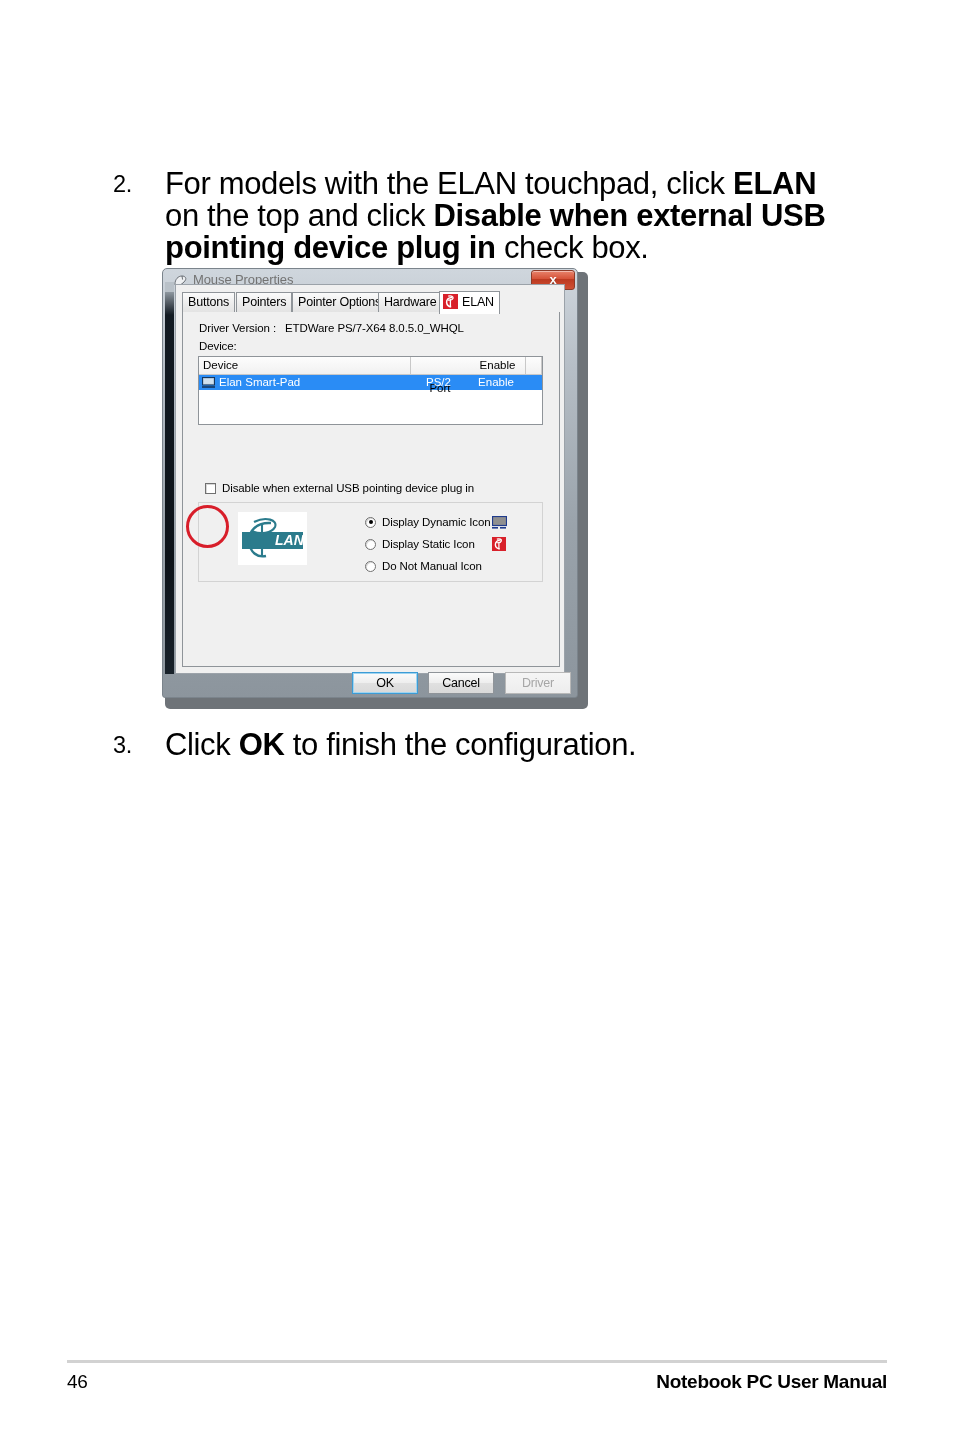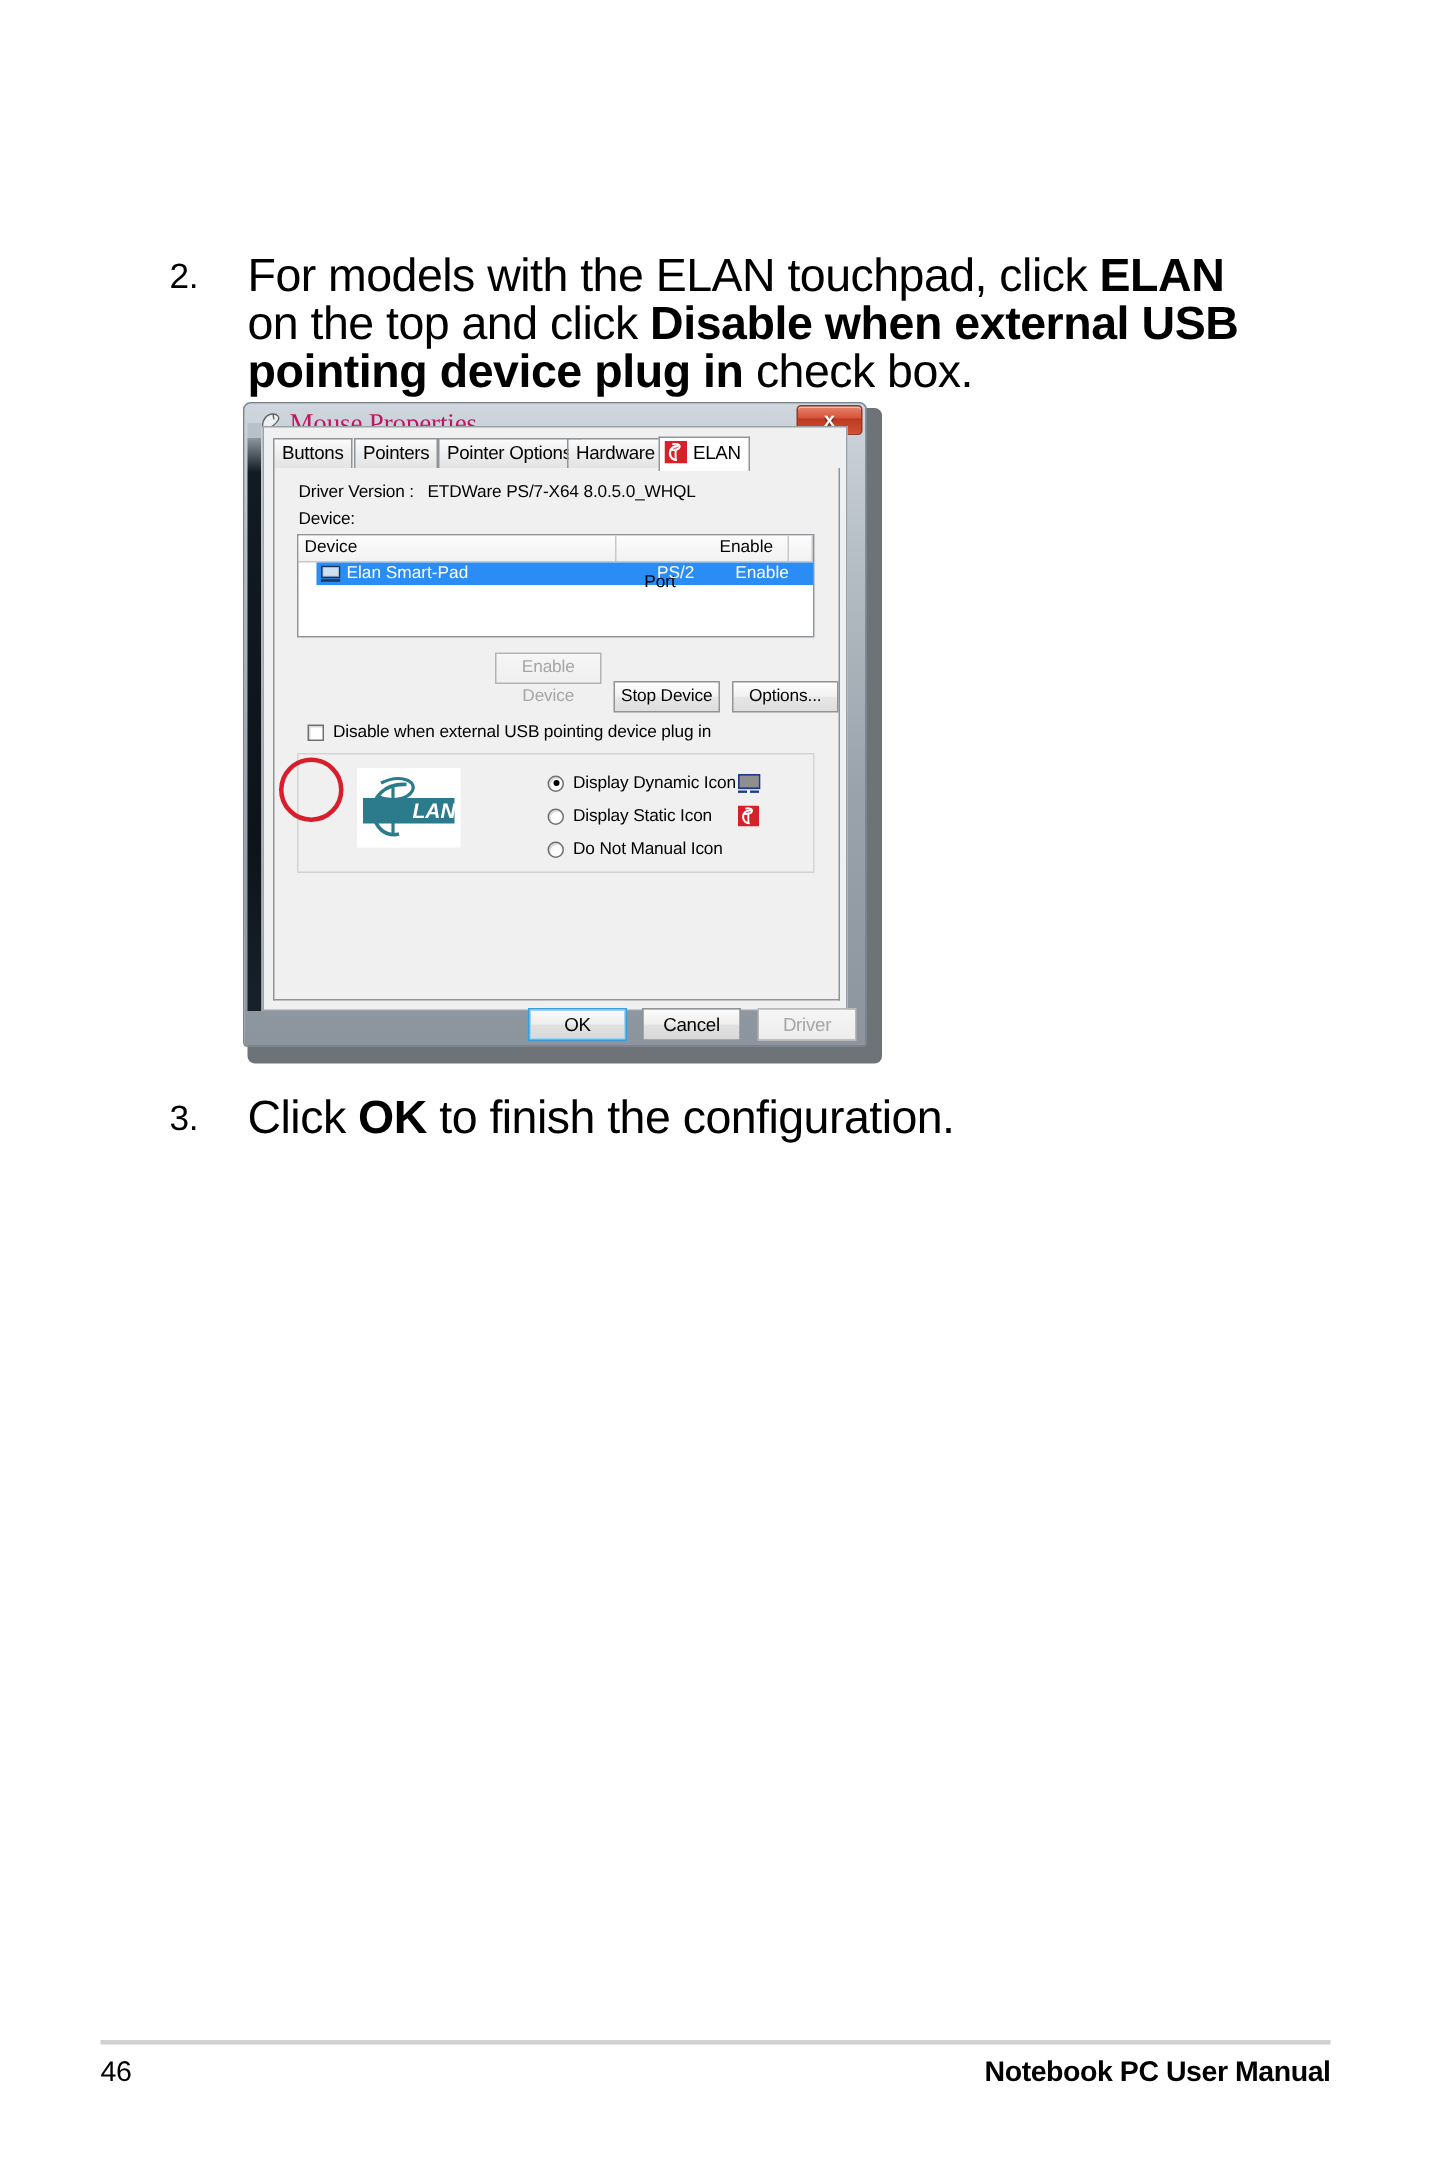--- a/index.html
+++ b/index.html
@@ -95,24 +95,24 @@
     height: 26px;
   }
   .title-icon {
     position: absolute;
     left: 10px; top: 6px;
     width: 16px; height: 14px;
   }
   .title-text {
     position: absolute;
     left: 31px; top: 4px;
-    font-size: 18px;
-    color: #be185d;
+    font-size: 13px;
+    color: #737373;
     letter-spacing: -0.1px;
-    font-family: Liberation Serif, serif;
+    font-family: Liberation Sans, sans-serif;
   }
   .close-btn {
     position: absolute;
     right: 3px; top: 2px;
     width: 44px; height: 20px;
     background: linear-gradient(to bottom, #e8836b 0%, #d6543a 42%, #bc3a21 46%, #cf5034 100%);
     border: 1px solid #8d3a28;
     border-radius: 3px;
     box-shadow: inset 0 1px 0 rgba(255,255,255,.45);
     box-sizing: border-box;
@@ -239,21 +239,20 @@
   .hc-pad  { flex: 1; }
 
   .dev-row {
     display: flex;
     height: 15px;
     background: #2a8cf5;
     color: #ffffff;
     font-size: 11.5px;
     line-height: 15px;
     align-items: center;
-    margin-left: 12px;
   }
   .dev-row .c-name { width: 212px; display: flex; align-items: center; }
   .dev-row .c-port { width: 55px; text-align: center; }
   .dev-row .c-en   { width: 60px; text-align: center; }
   .mon-icon {
     width: 13px; height: 11px;
     margin: 0 4px 0 3px;
     flex: 0 0 13px;
   }
 
@@ -462,23 +461,20 @@
               <rect x="1.6" y="1.6" width="9.8" height="5.3" fill="#cfe0ee"></rect>
               <rect x="0" y="9.2" width="13" height="1.6" fill="#16365c"></rect>
             </svg>
             <span>Elan Smart-Pad</span>
           </div>
           <div class="c-port">PS/2</div>
           <div class="c-en">Enable</div>
         </div>
       </div>
 
-      <div class="btnrow">
-        <span class="w-btn disabled" id="btn-enable-device">Enable Device</span><span class="w-btn" id="btn-stop-device">Stop Device</span><span class="w-btn" id="btn-options">Options...</span>
-      </div>
 
       <div class="chkrow">
         <span class="chkbox"></span>
         <span>Disable when external USB pointing device plug in</span>
       </div>
 
       <div class="groupbox">
         <svg class="elan-logo" viewBox="0 0 69 53">
           <rect x="0" y="0" width="69" height="53" fill="#ffffff"></rect>
           <rect x="4" y="20" width="61" height="17" fill="#2b7b8c"></rect>

